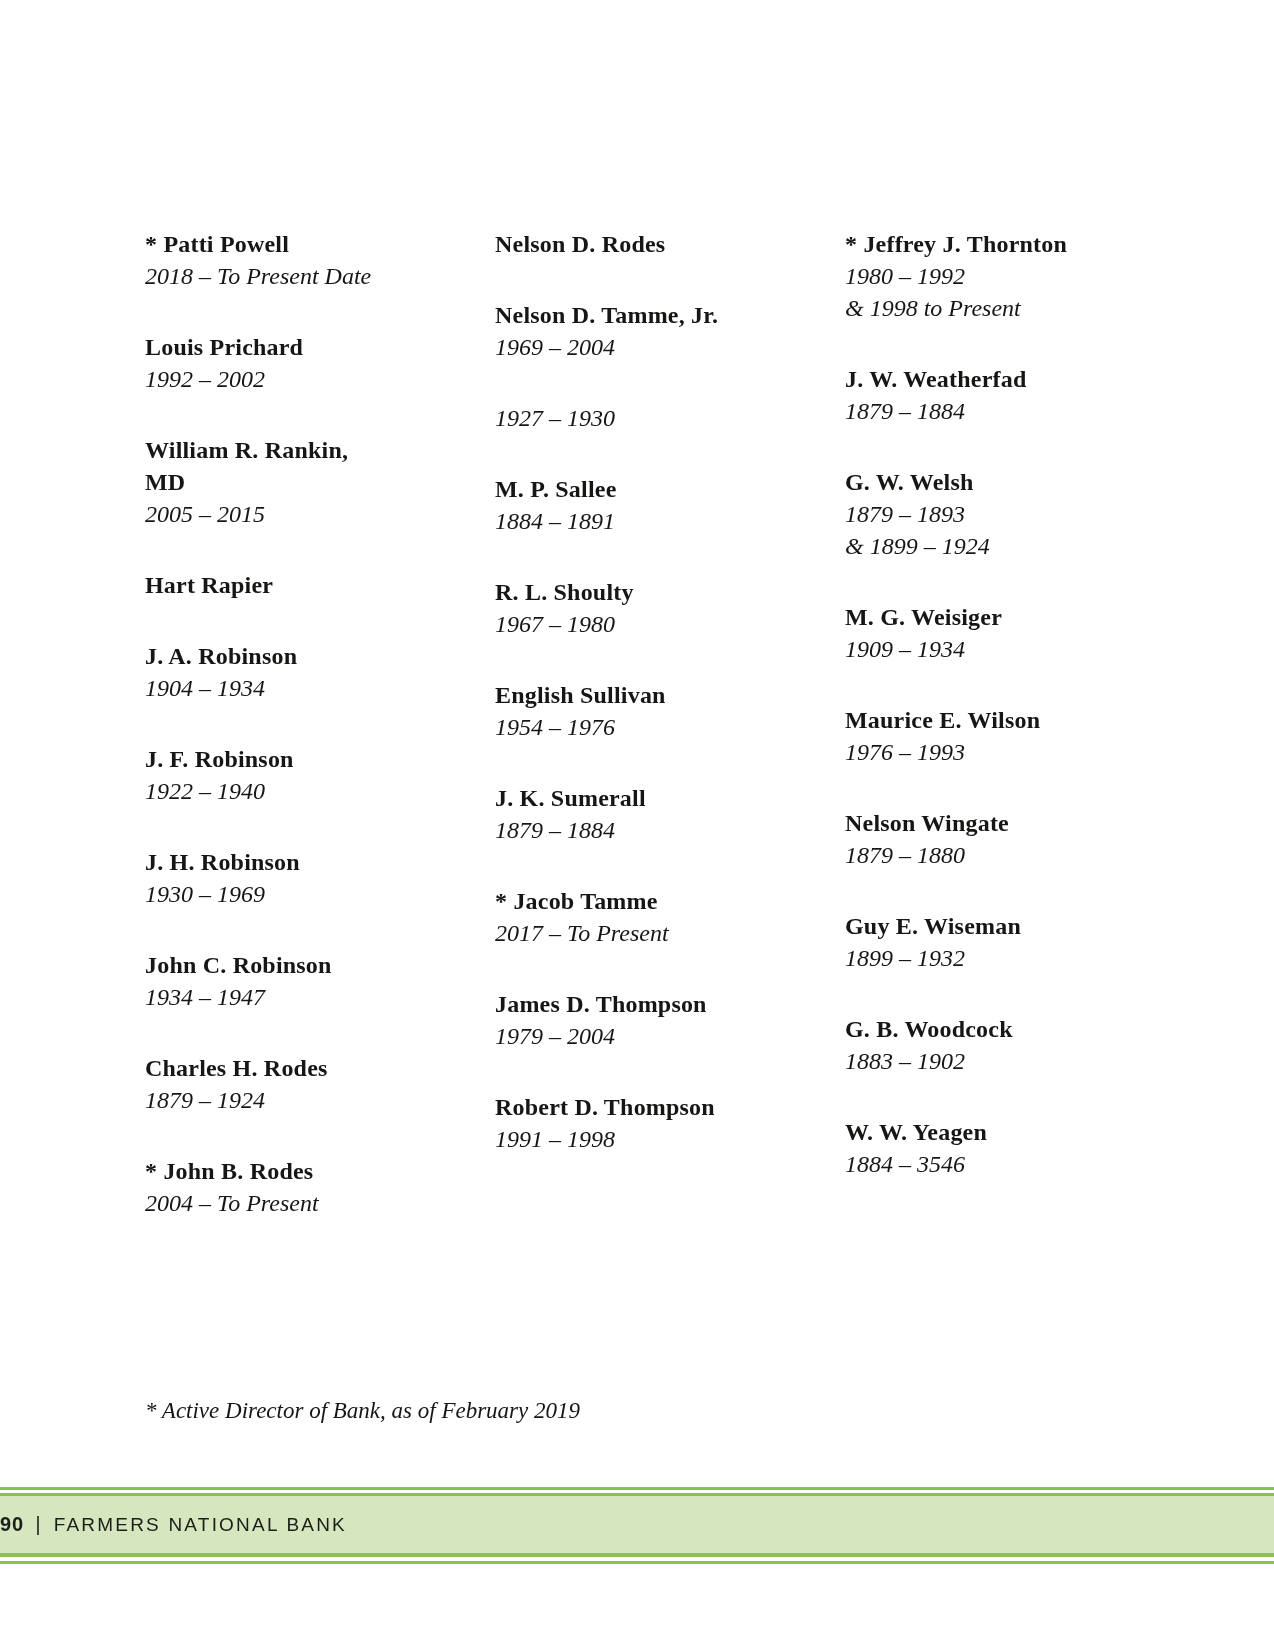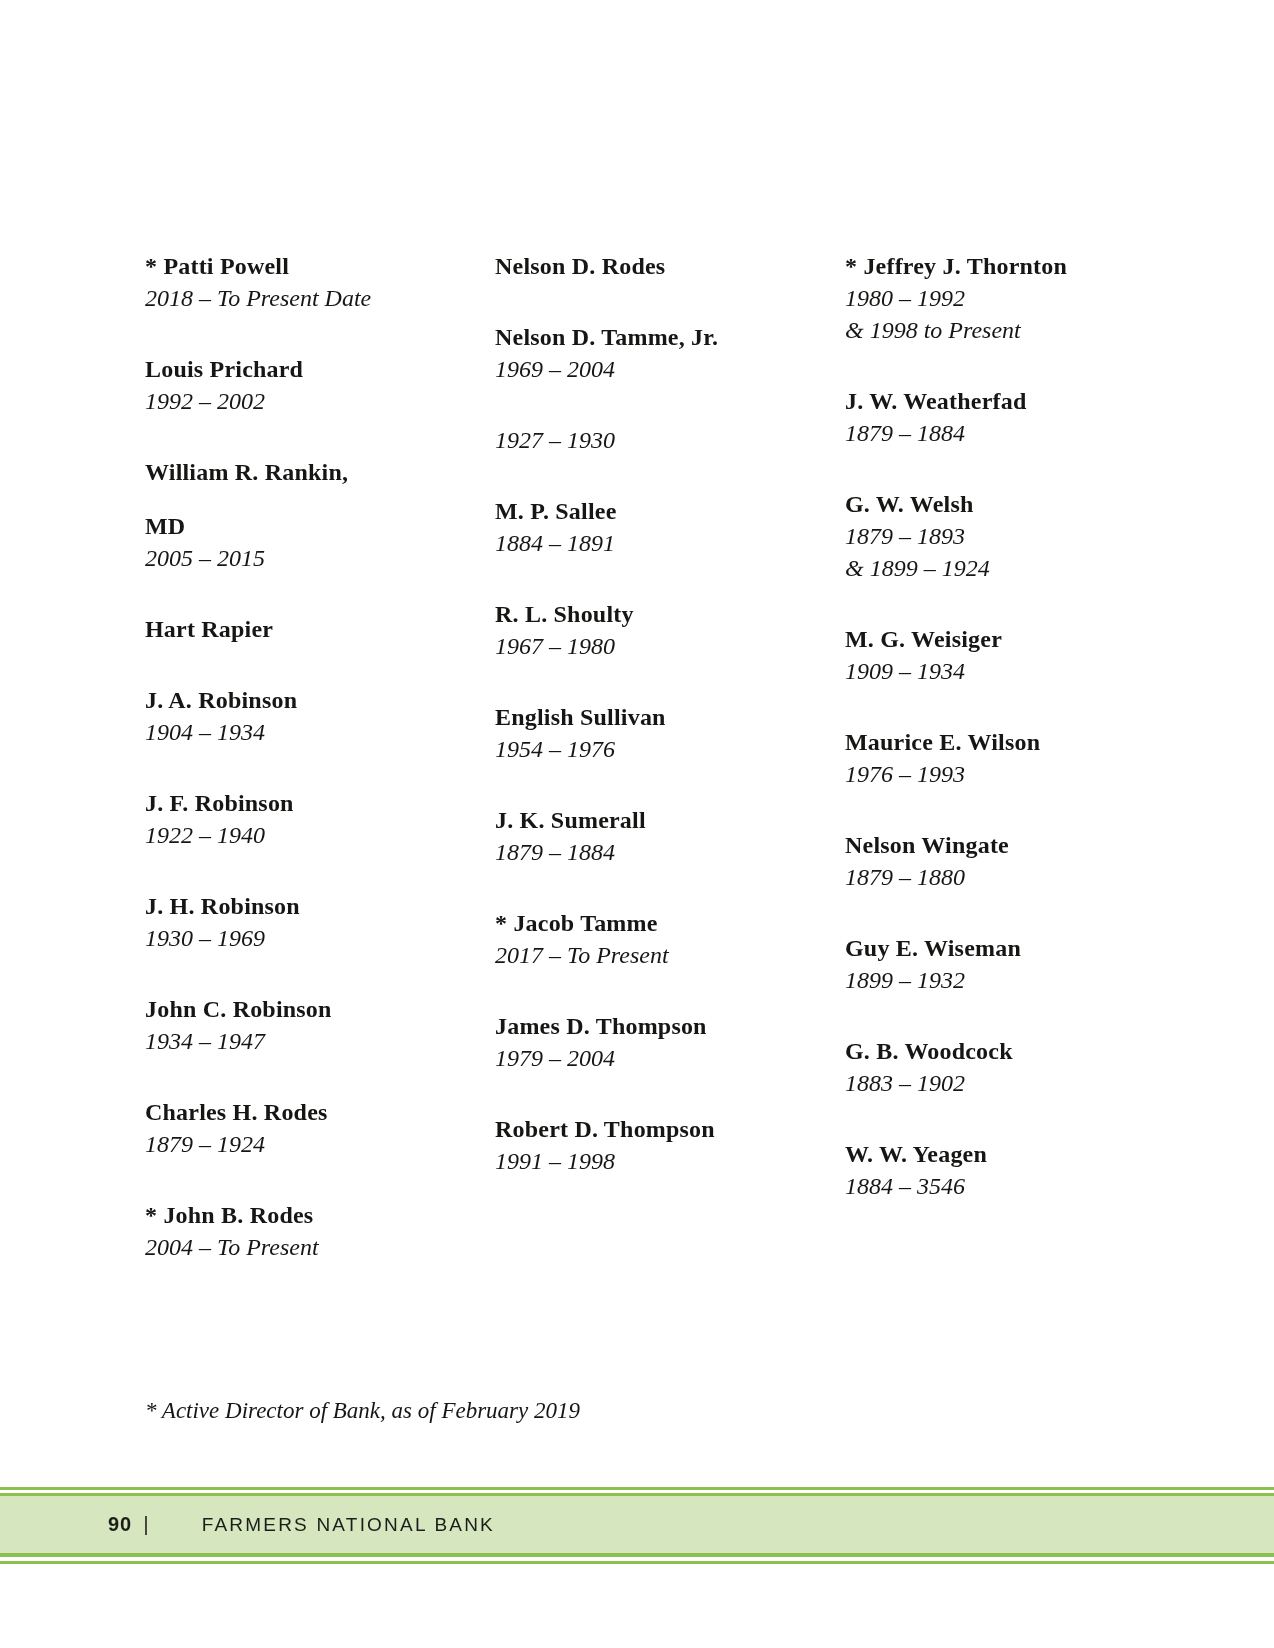--- a/index.html
+++ b/index.html
@@ -27,21 +27,20 @@
     width: 350px;
   }
   .entry {
     margin-bottom: 39px;
   }
   .entry .name {
     font-weight: bold;
     font-size: 24px;
     line-height: 32px;
     letter-spacing: 0.2px;
-    margin-top: 22px;
   }
   .entry .dates {
     font-style: italic;
     font-size: 24px;
     line-height: 32px;
   }
   .footnote {
     position: absolute;
     left: 145px;
     top: 1396px;
@@ -69,37 +68,35 @@
     background: var(--band-fill, #d6e6bf);
     border-top: 3px solid var(--rule-green, #8cc152);
     border-bottom: 4px solid var(--rule-green, #8cc152);
     display: flex;
     align-items: center;
     box-sizing: content-box;
     font-family: "Liberation Sans", sans-serif;
     color: #1c1e1a;
   }
   .band .pagenum {
-    margin-left: 108px;
     font-weight: bold;
     font-size: 20px;
     letter-spacing: 1px;
   }
   .band .sep {
     margin: 0 13px 0 11px;
     font-weight: 400;
     font-size: 21px;
     color: #2c2e2a;
     position: relative;
     top: -1px;
   }
   .band .bank {
     font-size: 19px;
     letter-spacing: 2.2px;
-    margin-left: 40px;
   }
 </style>
 </head>
 <body>
 
 <div class="page">
 
   <main class="directors">
     <div class="col">
         <div class="entry">

